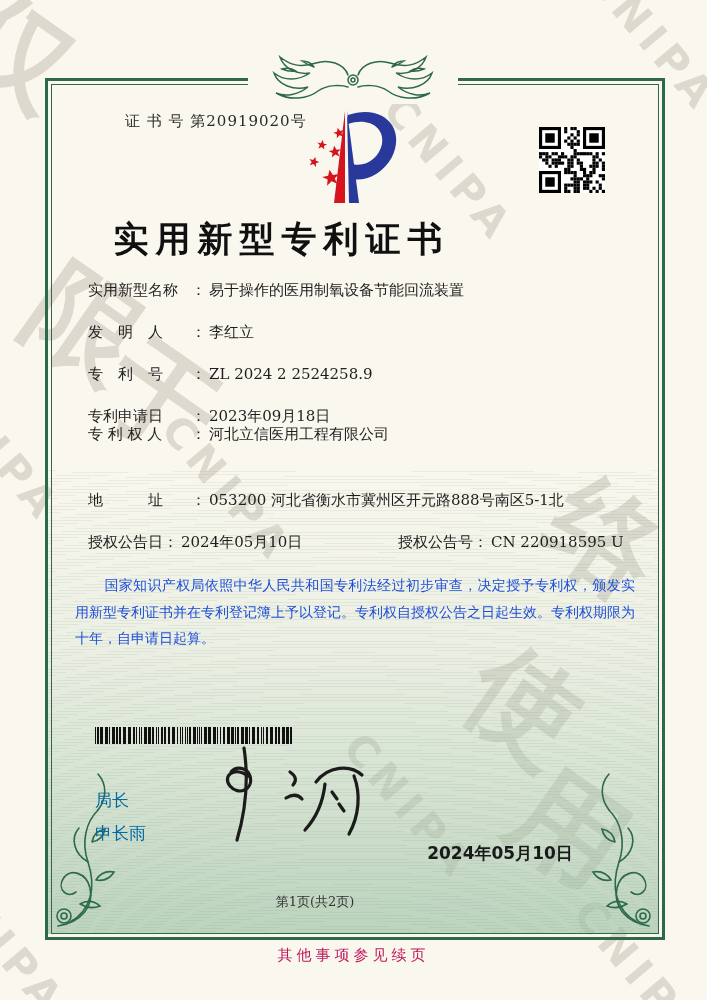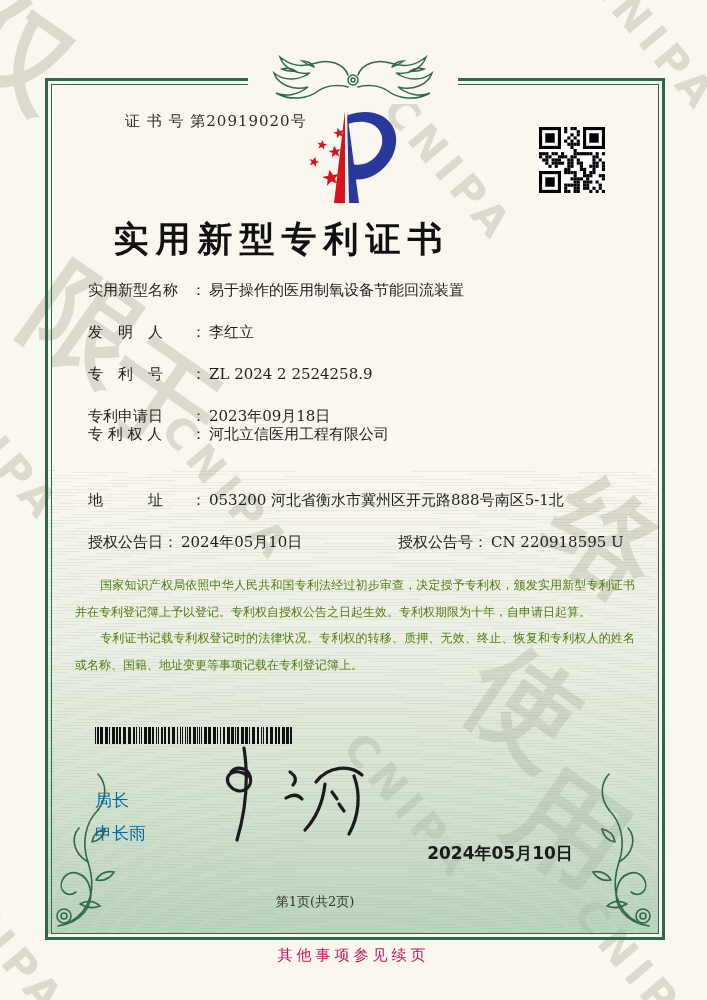--- a/index.html
+++ b/index.html
@@ -40,22 +40,22 @@
   #cert-no{left:93px;top:112px;font-size:15px;letter-spacing:1px;color:#2a2a2a;margin-left:32px;}
   #logo{left:286px;top:99px;width:124px;height:118px;}
   #qr{left:539px;top:127px;width:66px;height:66px;background:#fff;}
   #title{left:0;top:216px;width:563px;text-align:center;font-size:35px;font-weight:bold;letter-spacing:7px;color:#101010;}
   .row{position:absolute;left:88px;white-space:nowrap;font-size:15px;color:#1e1e1e;z-index:4;}
   .flabel{display:inline-block;min-width:103px;}
   .fvalue{margin-left:3px;}
   #row-0{top:281px}#row-1{top:323px}#row-2{top:365px}#row-3{top:407px}
   #row-4{top:425px}#row-5{top:491px}#row-6{top:533px}
   .grant-right{position:absolute;left:310px;}
-  #paragraphs{left:75px;top:572px;width:560px;font-size:12px;line-height:26.5px;
-    color:#4d7c0f;text-align:justify;z-index:4;}
+  #paragraphs{left:75px;top:572px;width:560px;font-size:14px;line-height:26.5px;
+    color:#1d4ed8;text-align:justify;z-index:4;}
   #paragraphs p{margin:0;text-indent:2.1em;font-weight:500;}
   #barcode{left:95px;top:727px;width:200px;height:17px;z-index:4;}
   #officer{left:95px;top:784px;z-index:4;font-family:Liberation Sans, sans-serif;
     font-size:17px;line-height:33px;color:#0369a1;}
   #signature{left:192px;top:742px;width:210px;height:105px;z-index:4;}
   #grant-date{left:400px;top:842px;width:200px;text-align:center;z-index:4;
     font-family:"DejaVu Sans","Liberation Sans",sans-serif;font-size:17px;font-weight:bold;color:#1a1a1a;}
   #page-no{left:0;top:893px;width:630px;text-align:center;font-size:13px;color:#333;z-index:4;}
   #cont-note{left:0;top:946px;width:707px;text-align:center;font-size:15px;letter-spacing:4px;color:#be185d;z-index:4;}
   svg{display:block;}
@@ -314,21 +314,20 @@
 </div>
 <div class="row" id="row-6">
   <span>授权公告日</span><span>：</span><span class="fvalue">2024年05月10日</span>
   <span class="grant-right">
     <span>授权公告号</span><span>：</span><span class="fvalue">CN 220918595 U</span>
   </span>
 </div>
 
 <div id="paragraphs" class="abs content">
   <p>国家知识产权局依照中华人民共和国专利法经过初步审查，决定授予专利权，颁发实用新型专利证书并在专利登记簿上予以登记。专利权自授权公告之日起生效。专利权期限为十年，自申请日起算。</p>
-  <p>专利证书记载专利权登记时的法律状况。专利权的转移、质押、无效、终止、恢复和专利权人的姓名或名称、国籍、地址变更等事项记载在专利登记簿上。</p>
 </div>
 
 <div id="barcode" class="abs content">
   <svg id="bc-svg" viewBox="0 0 200 17" width="200" height="17">
       <rect x="0" y="0" width="1" height="17" fill="#111"></rect>
       <rect x="2" y="0" width="2" height="17" fill="#111"></rect>
       <rect x="5" y="0" width="3" height="17" fill="#111"></rect>
       <rect x="10" y="0" width="3" height="17" fill="#111"></rect>
       <rect x="14" y="0" width="1" height="17" fill="#111"></rect>
       <rect x="17" y="0" width="3" height="17" fill="#111"></rect>

